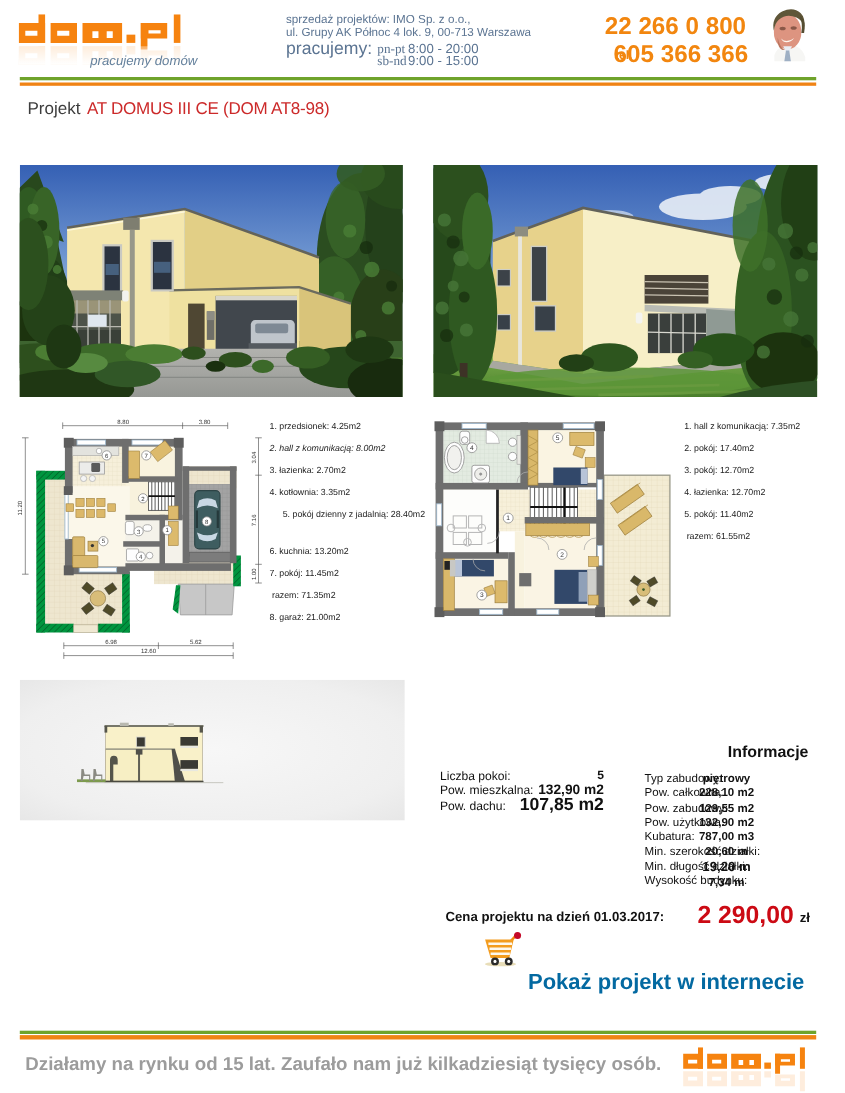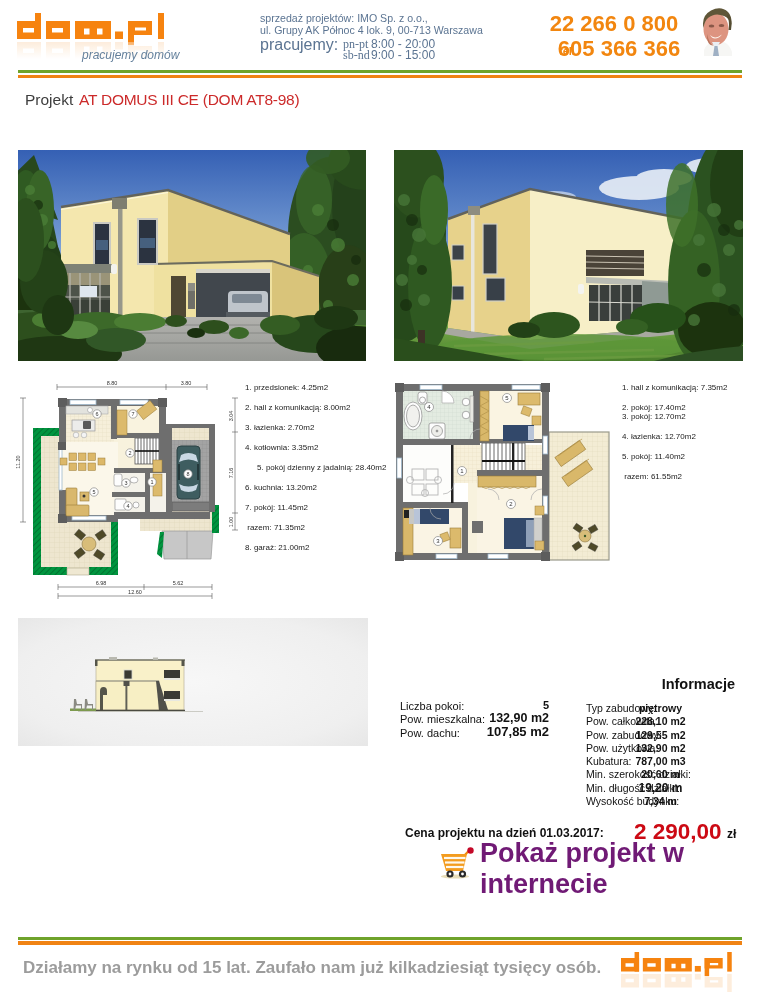--- a/index.html
+++ b/index.html
@@ -362,33 +362,33 @@
  <line x1="150" y1="209" x2="320" y2="205"></line>
 </g>
 
 <path d="M0 211 L0 188 Q70 200 130 211 Z" fill="#2a4e1c"></path>
 <path d="M349 211 L349 196 Q300 200 260 211 Z" fill="#2d4f24"></path>
 </svg>
 </div>
 
 <div class="abs" style="left:245px;top:383px;font-size:8px;color:#222;">
 <div style="margin-bottom:11px;">1. przedsionek: 4.25m2</div>
-<div style="margin-bottom:11px;">2. hall z komunikacją: 8.00m2</div>
+<div style="margin-bottom:11px;font-style:italic;">2. hall z komunikacją: 8.00m2</div>
 <div style="margin-bottom:11px;">3. łazienka: 2.70m2</div>
 <div style="margin-bottom:11px;">4. kotłownia: 3.35m2</div>
-<div style="margin-bottom:11px;padding-left:12px;">5. pokój dzienny z jadalnią: 28.40m2</div>
+<div style="margin-bottom:25px;padding-left:12px;">5. pokój dzienny z jadalnią: 28.40m2</div>
 <div style="margin-bottom:11px;">6. kuchnia: 13.20m2</div>
 <div style="margin-bottom:11px;">7. pokój: 11.45m2</div>
 <div style="margin-bottom:11px;">&nbsp;razem: 71.35m2</div>
 <div>8. garaż: 21.00m2</div>
 </div>
 
 <div class="abs" style="left:622px;top:383px;font-size:8px;color:#222;">
 <div style="margin-bottom:11px;">1. hall z komunikacją: 7.35m2</div>
-<div style="">2. pokój: 17.40m2</div>
+<div style="margin-bottom:11px;">2. pokój: 17.40m2</div>
 <div style="margin-bottom:11px;">3. pokój: 12.70m2</div>
 <div style="margin-bottom:11px;">4. łazienka: 12.70m2</div>
 <div style="margin-bottom:11px;">5. pokój: 11.40m2</div>
 <div>&nbsp;razem: 61.55m2</div>
 </div>
 
 <div class="abs" id="plan1" style="left:14px;top:372px;">
 <svg width="230" height="232" viewBox="0 0 230 232" font-family="Liberation Sans,sans-serif">
 <defs>
 <pattern id="hatchG" width="4" height="4" patternUnits="userSpaceOnUse" patternTransform="rotate(45)">
@@ -845,21 +845,21 @@
 <polygon points="67,81 69,81 70,86 75,86 75,92 74,92 74,87.5 69,87.5 68,92 66.5,92"></polygon>
 </g>
 </svg>
 </div>
 
 <div class="abs" style="left:400px;top:700px;font-size:11px;color:#111;line-height:13.3px;">Liczba pokoi:<br>Pow. mieszkalna:<br>Pow. dachu:</div>
 
 <div class="abs" style="left:400px;top:699px;width:149px;text-align:right;font-weight:bold;color:#111;">
 <div style="font-size:11px;">5</div>
 <div style="font-size:12.5px;">132,90 m2</div>
-<div style="font-size:13px;line-height:13px;">107,85 m2</div>
+<div style="font-size:16px;line-height:13px;">107,85 m2</div>
 </div>
 
 <div class="abs" style="left:586px;top:676px;width:149px;text-align:right;font-size:14.5px;font-weight:bold;color:#111;">Informacje</div>
 
 <div class="abs" style="left:586px;top:702px;font-size:10.5px;color:#111;line-height:13.3px;">Typ zabudowy:<br>Pow. całkowita:<br>Pow. zabudowy:<br>Pow. użytkowa:<br>Kubatura:<br>Min. szerokość działki:<br>Min. długość działki:<br>Wysokość budynku:</div>
 
 <div class="abs" style="left:586px;top:702px;width:149px;text-align:center;font-weight:bold;color:#111;font-size:10.5px;line-height:13.3px;">piętrowy<br>228,10 m2<br>129,55 m2<br>132,90 m2<br>787,00 m3<br>20,60 m<br><span style="font-size:12px;">19,20 m</span><br>7,34 m</div>
 
 <div class="abs" style="left:405px;top:826px;font-size:12px;font-weight:bold;color:#111;">Cena projektu na dzień 01.03.2017:</div>
 
@@ -878,21 +878,21 @@
 <line x1="7" y1="15.5" x2="26.5" y2="15.5"></line>
 <line x1="8" y1="20" x2="25.5" y2="20"></line>
 </g>
 <circle cx="12" cy="27" r="3.6" fill="#2a2a2a"></circle>
 <circle cx="12" cy="27" r="1.4" fill="#fff"></circle>
 <circle cx="24.5" cy="27" r="3.6" fill="#2a2a2a"></circle>
 <circle cx="24.5" cy="27" r="1.4" fill="#fff"></circle>
 </svg>
 </div>
 
-<div class="abs" style="left:480px;top:838px;font-size:27px;font-weight:bold;color:#701a75;">Pokaż projekt w internecie</div>
+<div class="abs" style="left:480px;top:882px;font-size:20px;font-weight:bold;color:#0369a1;">Pokaż projekt w internecie</div>
 
 <div class="abs" style="left:18px;top:937px;width:724px;height:3px;background:#6fa32b;"></div>
 
 <div class="abs" style="left:18px;top:941px;width:724px;height:4px;background:#f08314;"></div>
 
 <div class="abs" style="left:23px;top:958px;font-size:17px;font-weight:bold;color:#9c9c9c;">Działamy na rynku od 15 lat. Zaufało nam już kilkadziesiąt tysięcy osób.</div>
 
 <div class="abs" style="left:621px;top:952px;">
 <svg width="113" height="40" viewBox="0 0 150 53" preserveAspectRatio="none">
 <g fill="#f6830f">

